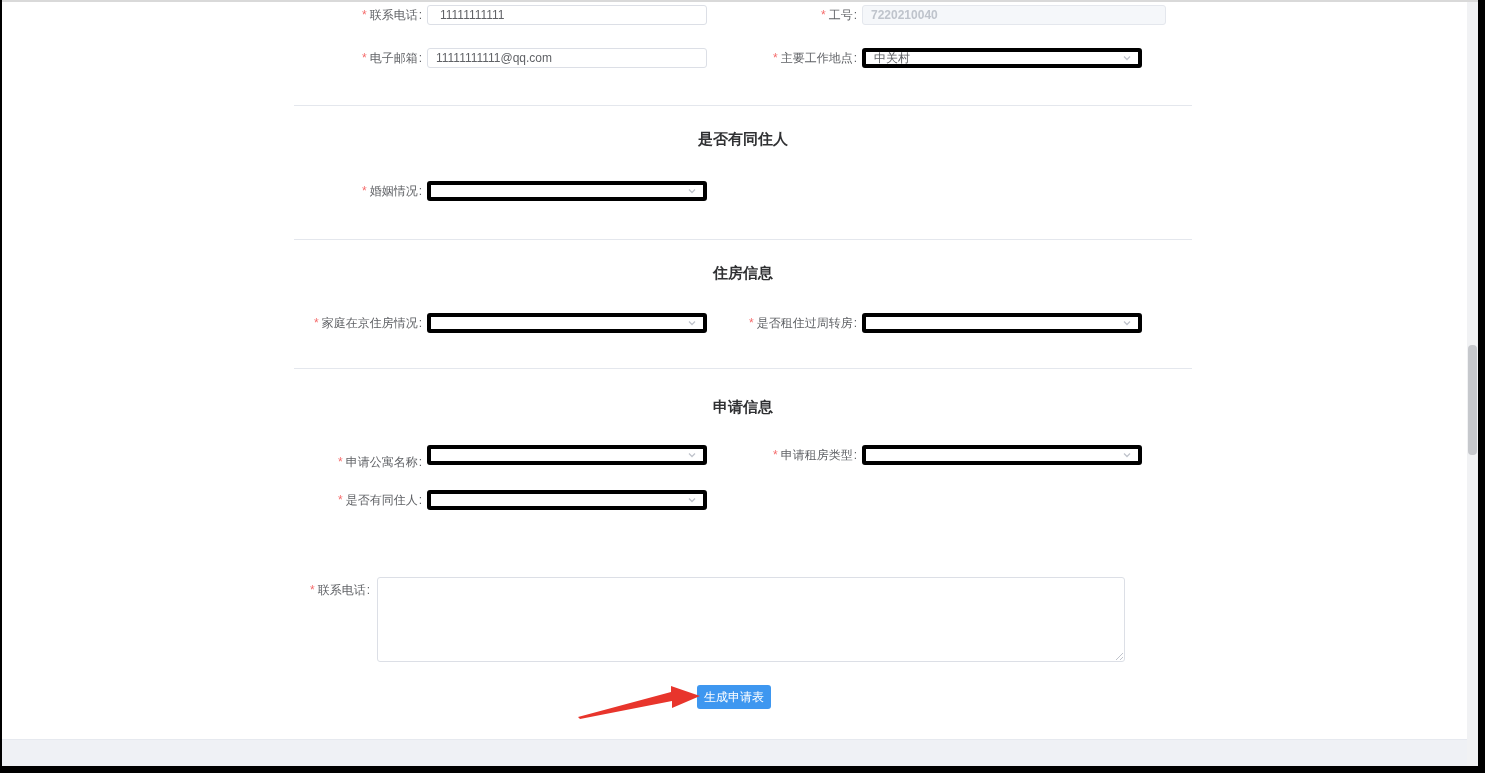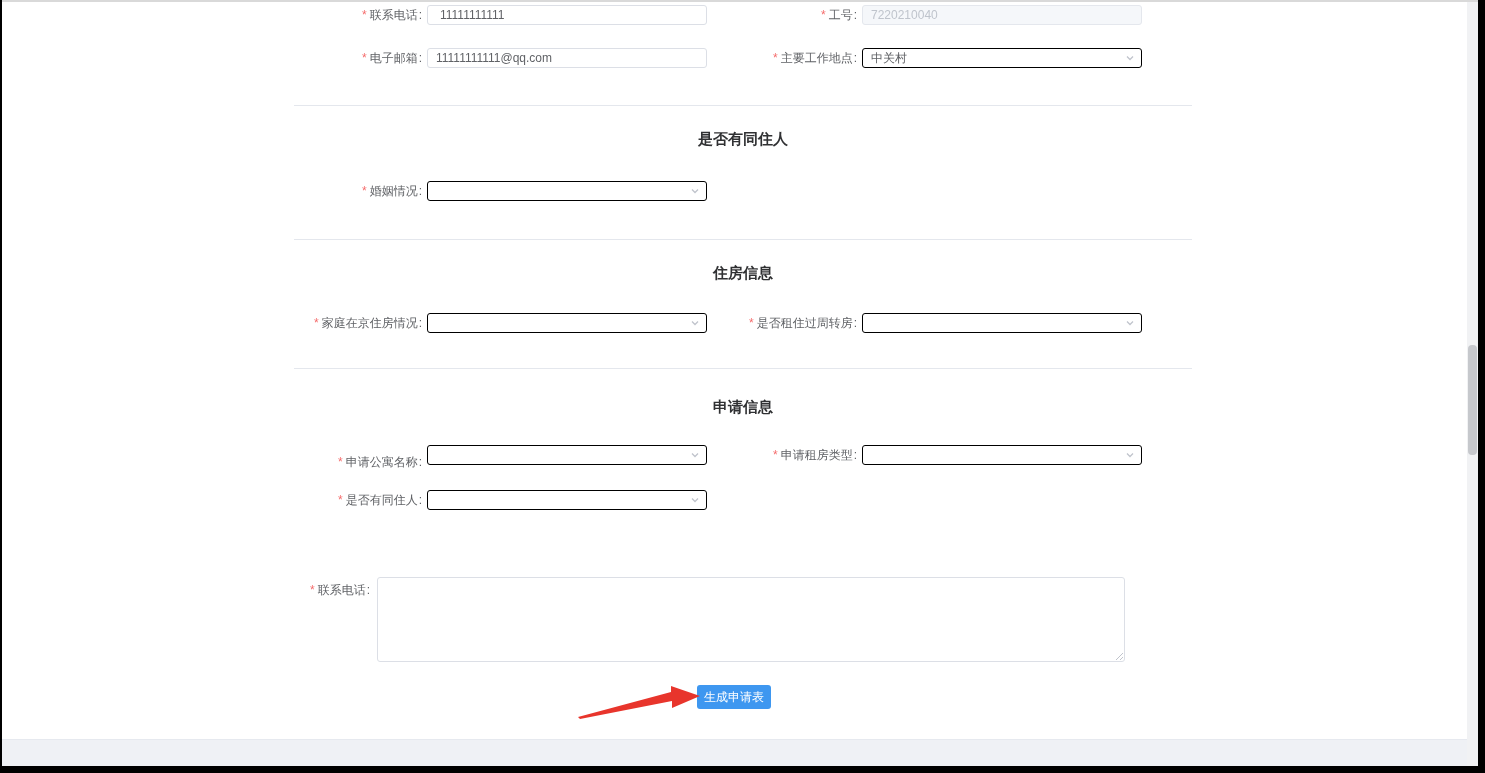--- a/index.html
+++ b/index.html
@@ -13,21 +13,21 @@
   .flabel{position:absolute;height:20px;line-height:20px;font-size:12px;color:#606266;
           text-align:right;white-space:nowrap;}
   .req{color:#f56c6c;margin-right:3px;}
   .suffix{margin-left:1px;}
 
   .tinput{position:absolute;box-sizing:border-box;height:20px;border:1px solid #dcdfe6;
           border-radius:3px;background:#fff;font-size:12px;color:#606266;padding:0 8px;
           font-family:"Liberation Sans","DejaVu Sans",sans-serif;outline:none;}
   .tinput.disabled{background:#f5f7fa;color:#bfc4cc;border-color:#e4e7ed;}
 
-  .select{position:absolute;box-sizing:border-box;height:20px;border:1px solid #000000;
+  .select{position:absolute;box-sizing:border-box;height:20px;border:4px solid #000000;
           border-radius:3px;background:#fff;display:flex;align-items:center;
           padding:0 6px 0 8px;cursor:pointer;}
   .select .val{flex:1;font-size:12px;color:#606266;white-space:nowrap;overflow:hidden;}
   .chev{display:flex;align-items:center;}
 
   .divider{position:absolute;left:292px;width:898px;height:1px;background:#e4e7ed;}
   .section-title{position:absolute;left:292px;width:898px;text-align:center;
                  font-size:15px;font-weight:bold;color:#303133;}
 
   .textarea{position:absolute;box-sizing:border-box;border:1px solid #dcdfe6;border-radius:3px;
@@ -52,21 +52,21 @@
   <div class="page">
 
     <div class="flabel" style="left:240px;top:3px;width:180px;">
       <span class="req">*</span><span>联系电话</span><span class="suffix">:</span>
     </div>
     <input class="tinput" style="left: 425px; top: 3px; width: 280px; padding-left: 12px;" type="text" value="11111111111">
 
     <div class="flabel" style="left:680px;top:3px;width:175px;">
       <span class="req">*</span><span>工号</span><span class="suffix">:</span>
     </div>
-    <input class="tinput disabled" style="left: 860px; top: 3px; width: 280px;" type="text" disabled="" value="7220210040">
+    <input class="tinput disabled" style="left: 860px; top: 3px; width: 304px; font-weight: bold;" type="text" disabled="" value="7220210040">
 
     <div class="flabel" style="left:240px;top:46px;width:180px;">
       <span class="req">*</span><span>电子邮箱</span><span class="suffix">:</span>
     </div>
     <input class="tinput" style="left: 425px; top: 46px; width: 280px;" type="text" value="11111111111@qq.com">
 
     <div class="flabel" style="left:680px;top:46px;width:175px;">
       <span class="req">*</span><span>主要工作地点</span><span class="suffix">:</span>
     </div>
     <div class="select" style="left:860px;top:46px;width:280px;">

